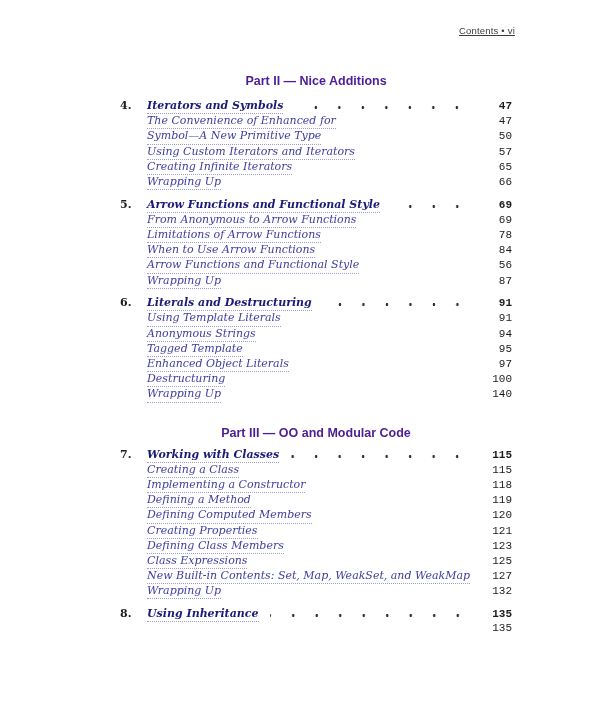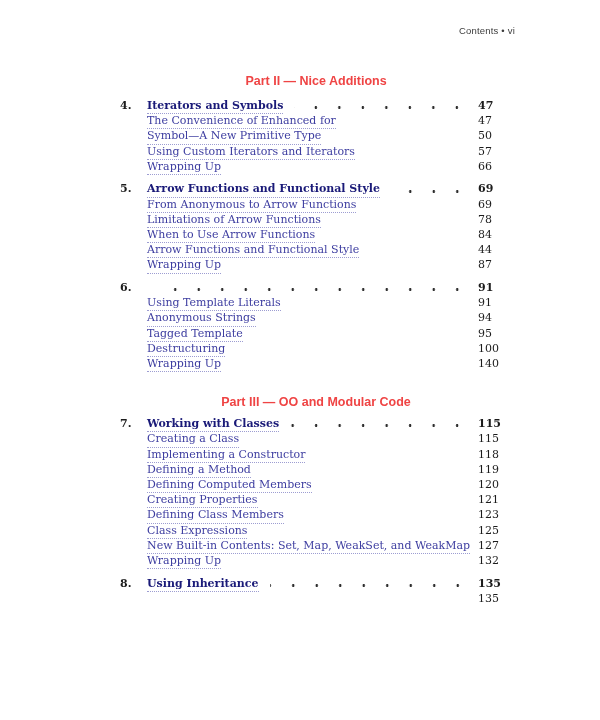--- a/index.html
+++ b/index.html
@@ -9,69 +9,70 @@
     --ink:#222222;
   }
   *{box-sizing:border-box;}
   html,body{margin:0;padding:0;background:#ffffff;}
   body{width:600px;height:720px;overflow:hidden;}
   .page{position:relative;width:600px;height:720px;background:#ffffff;}
 
   .running-head{
     position:absolute;top:25px;right:85px;
     font-family:"Liberation Sans",sans-serif;
-    font-size:9.5px;color:#3c3c3c;letter-spacing:.2px;
+    font-size:9.5px;color:#3c3c3c;letter-spacing:.2px;text-decoration:underline;
   }
 
   .toc{
     position:absolute;top:0;left:120px;width:392px;
     font-family:"DejaVu Serif","Liberation Serif",serif;
     font-size:11px;color:var(--ink);
   }
 
   .part-heading{
     margin:16px 0 9px 0;
     font-family:"Liberation Sans",sans-serif;
-    font-weight:700;font-size:12.5px;color:#ef4444;
+    font-weight:700;font-size:12.5px;color:#4c1d95;
     text-align:center;line-height:15px;
   }
   .part:first-child .part-heading{margin-top:74px;}
   .part + .part .part-heading{margin-top:24px;margin-bottom:6px;}
 
   .chapter-group{margin-bottom:7.5px;}
 
   .row{
     display:flex;align-items:baseline;
     line-height:15.2px;height:15.2px;white-space:nowrap;
   }
   .chnum{
     flex:0 0 27px;font-weight:bold;color:#1c1c1c;
   }
   .row.section-row{padding-left:27px;}
 
   .title{
     text-decoration:none;
     border-bottom:1px dotted var(--underline);
     padding-bottom:0px;
+    font-style:italic;
   }
   .ch-title{color:var(--chapter-link);font-weight:bold;}
   .sec-title{color:var(--section-link);}
 
   .leader{
     flex:1 1 auto;align-self:stretch;
     margin:0 9px 0 11px;min-width:12px;
     background-image:radial-gradient(circle,#2b2b2b 1.1px,transparent 1.55px);
     background-size:23.5px 5px;
     background-repeat:repeat-x;
     background-position:right 0 bottom 3px;
   }
   .spacer{flex:1 1 auto;}
 
   .page-num{
-    flex:0 0 auto;min-width:34px;text-align:left;color:#1c1c1c;
+    flex:0 0 auto;min-width:34px;text-align:right;color:#1c1c1c;font-family:Liberation Mono, monospace;
   }
   .ch-page{font-weight:bold;}
 </style>
 </head>
 <body>
 
 <div class="page">
   <div class="running-head">Contents • vi</div>
   <div class="toc">
   <section class="part">
@@ -96,20 +97,25 @@
     <span class="spacer"></span>
     <span class="page-num">50</span>
   </div>
 
   <div class="row section-row">
     <a class="title sec-title">Using Custom Iterators and Iterators</a>
     <span class="spacer"></span>
     <span class="page-num">57</span>
   </div>
 
+  <div class="row section-row">
+    <a class="title sec-title">Creating Infinite Iterators</a>
+    <span class="spacer"></span>
+    <span class="page-num">65</span>
+  </div>
 
   <div class="row section-row">
     <a class="title sec-title">Wrapping Up</a>
     <span class="spacer"></span>
     <span class="page-num">66</span>
   </div>
 </div>
   </div>
 
   <div class="chapter-group">
@@ -135,34 +141,35 @@
 
   <div class="row section-row">
     <a class="title sec-title">When to Use Arrow Functions</a>
     <span class="spacer"></span>
     <span class="page-num">84</span>
   </div>
 
   <div class="row section-row">
     <a class="title sec-title">Arrow Functions and Functional Style</a>
     <span class="spacer"></span>
-    <span class="page-num">44</span>
+    <span class="page-num">56</span>
   </div>
 
   <div class="row section-row">
     <a class="title sec-title">Wrapping Up</a>
     <span class="spacer"></span>
     <span class="page-num">87</span>
   </div>
 </div>
   </div>
 
   <div class="chapter-group">
     <div class="row chapter-row">
       <span class="chnum">6.</span>
+      <a class="title ch-title">Literals and Destructuring</a>
       <span class="leader"></span>
       <span class="page-num ch-page">91</span>
     </div>
     <div class="sections">
   <div class="row section-row">
     <a class="title sec-title">Using Template Literals</a>
     <span class="spacer"></span>
     <span class="page-num">91</span>
   </div>
 
@@ -171,20 +178,25 @@
     <span class="spacer"></span>
     <span class="page-num">94</span>
   </div>
 
   <div class="row section-row">
     <a class="title sec-title">Tagged Template</a>
     <span class="spacer"></span>
     <span class="page-num">95</span>
   </div>
 
+  <div class="row section-row">
+    <a class="title sec-title">Enhanced Object Literals</a>
+    <span class="spacer"></span>
+    <span class="page-num">97</span>
+  </div>
 
   <div class="row section-row">
     <a class="title sec-title">Destructuring</a>
     <span class="spacer"></span>
     <span class="page-num">100</span>
   </div>
 
   <div class="row section-row">
     <a class="title sec-title">Wrapping Up</a>
     <span class="spacer"></span>

